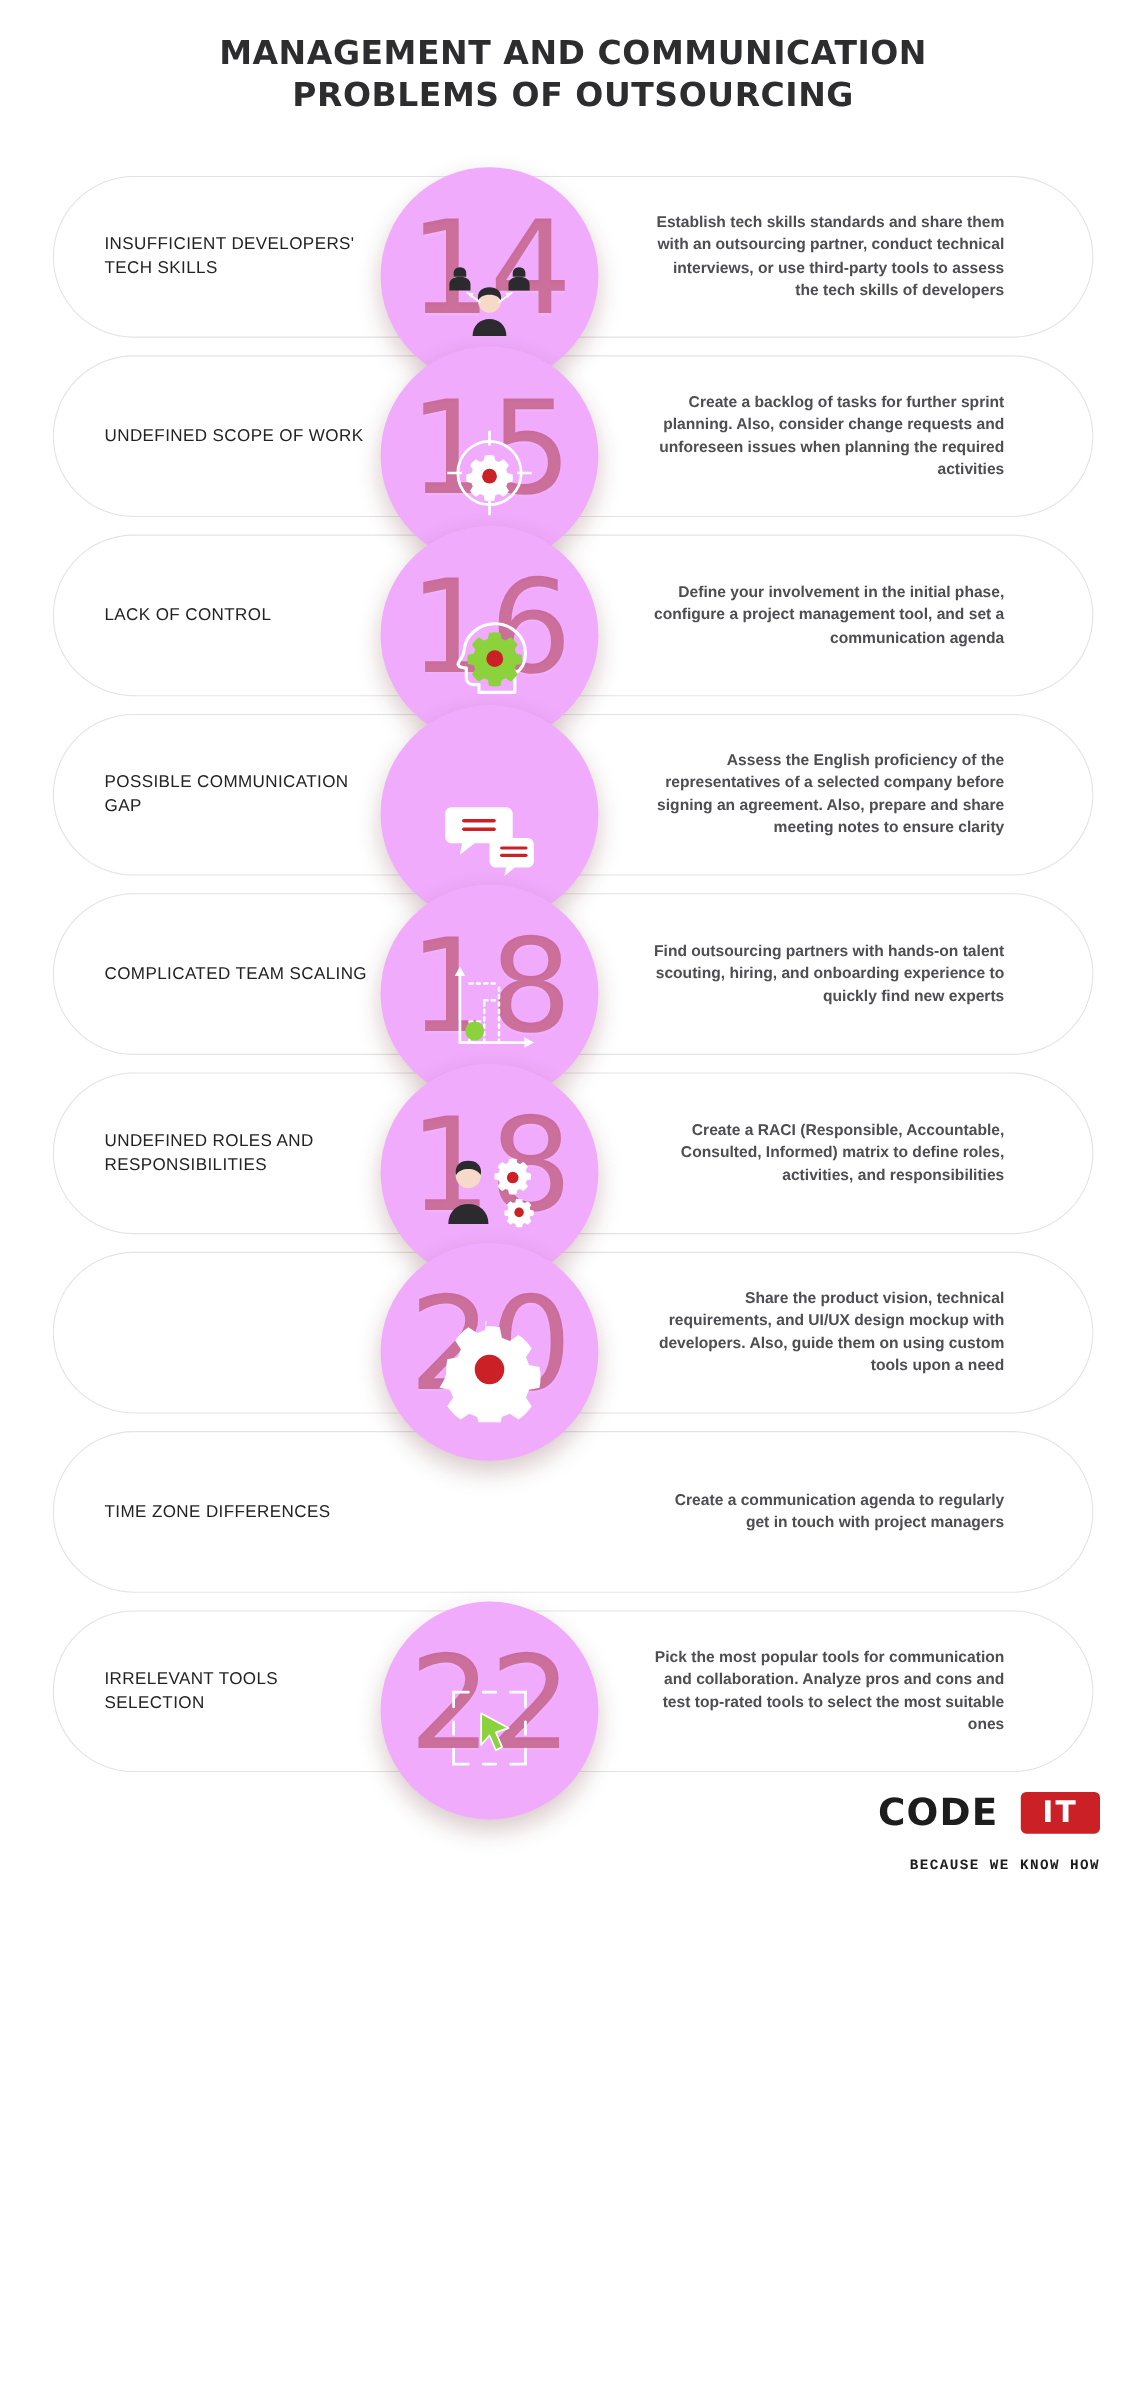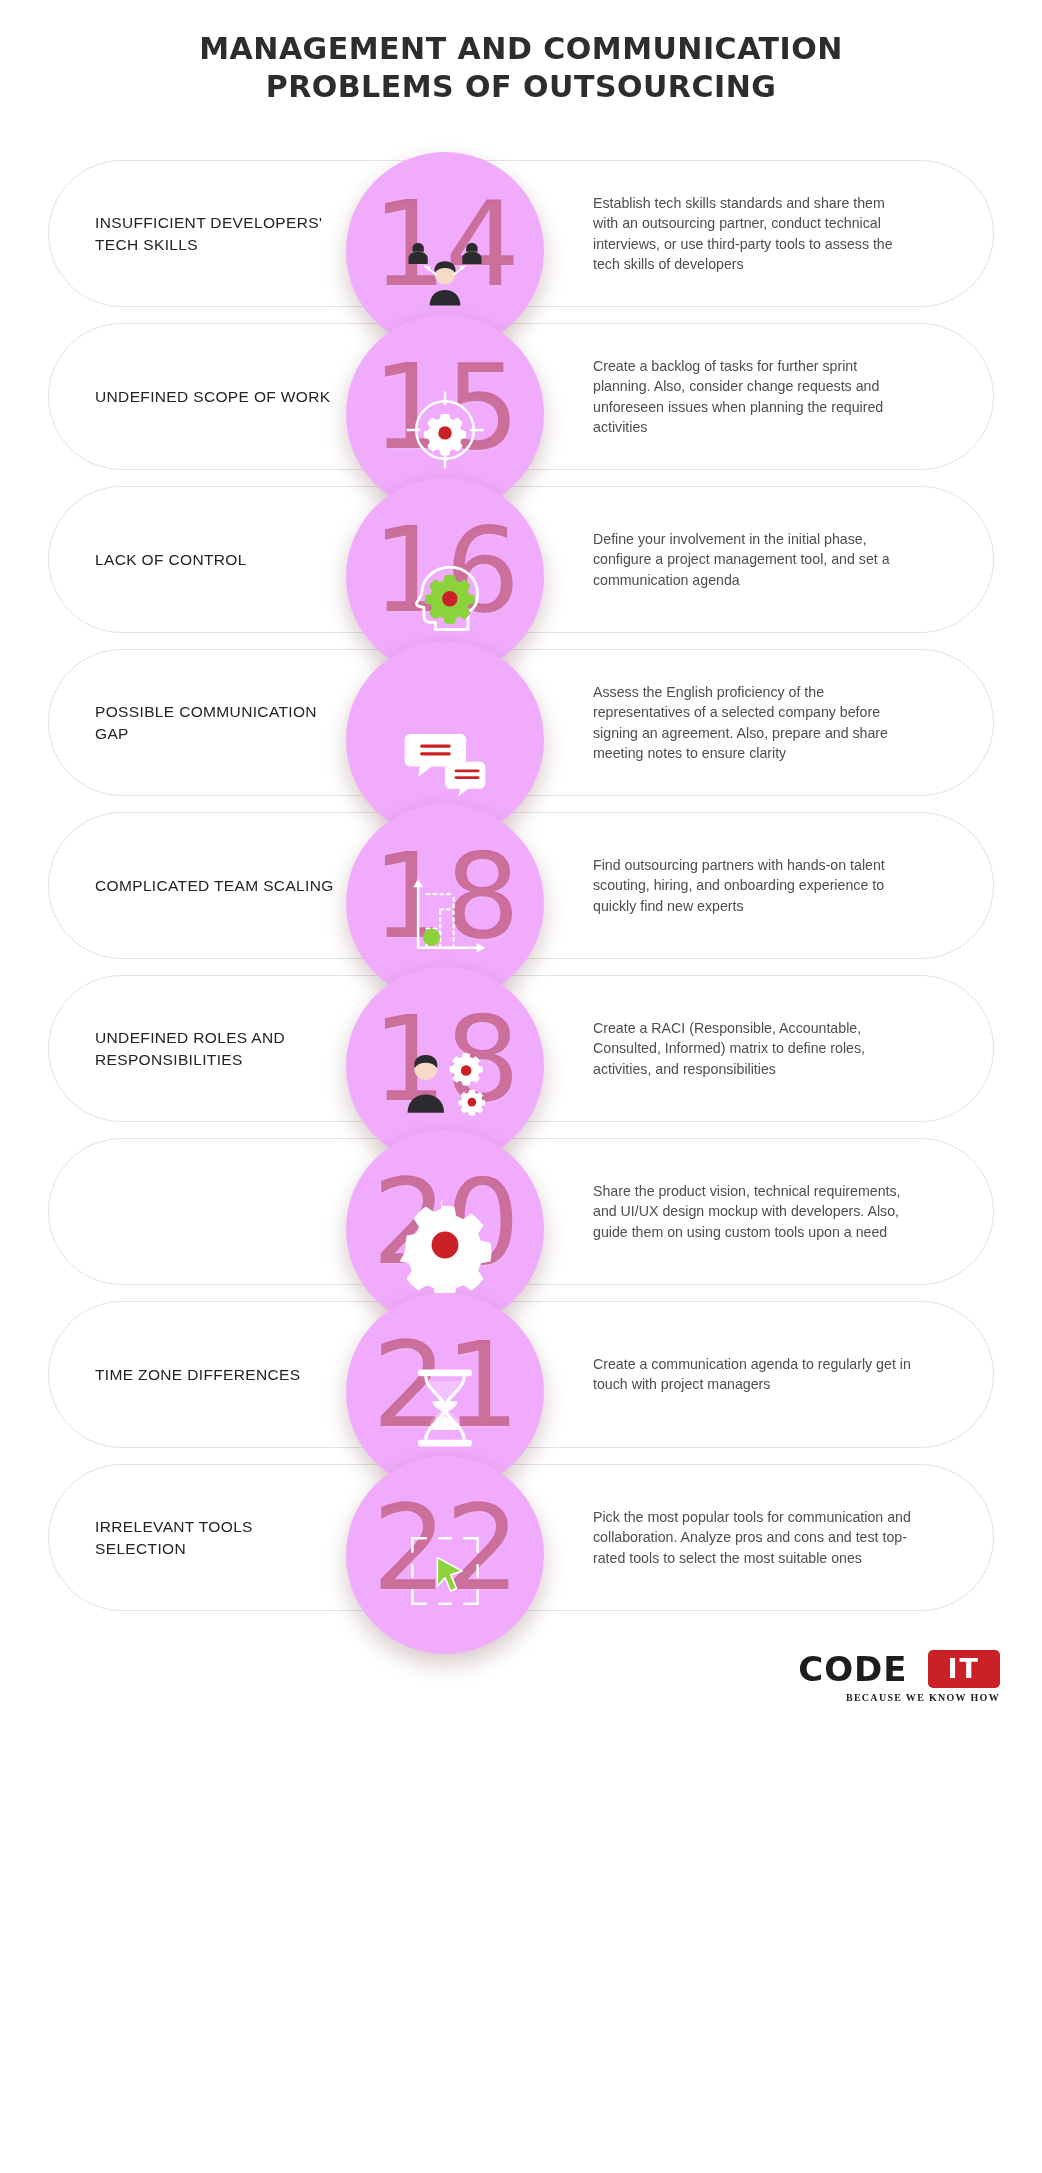--- a/index.html
+++ b/index.html
@@ -70,21 +70,22 @@
   }
   .card-desc {
     position: absolute;
     left: 544px;
     top: 50%;
     transform: translateY(-50%);
     width: 320px;
     font-size: 14.2px;
     line-height: 1.45;
     color: #4d4d52;
-    font-weight: 400;
+    font-weight: 700;
+    text-align: right;
   }
 
   
   .circle {
     position: absolute;
     left: 346px;
     top: 0px;
     width: 198px;
     height: 198px;
     border-radius: 50%;
@@ -137,24 +138,24 @@
     background: #cb2026;
     color: #ffffff;
     font-family: "DejaVu Sans", sans-serif;
     font-weight: 700;
     font-size: 27px;
     letter-spacing: 2px;
     padding: 3px 20px 4px 20px;
     border-radius: 5px;
   }
   .logo-tag {
-    margin-top: 3px;
-    font-family: Liberation Serif, serif;
-    font-weight: 700;
-    font-size: 10px;
+    margin-top: 20px;
+    font-family: Liberation Mono, monospace;
+    font-weight: 700;
+    font-size: 13px;
     letter-spacing: 1.3px;
     color: #1d1d1d;
   }
 </style>
 </head>
 <body>
 
 <div class="page">
 
   <div class="title-block">
@@ -328,37 +329,20 @@
       <circle cx="50" cy="50" r="14" fill="#cb2026"></circle>
     </svg>
           </div>
     </div>
       </div>
       <div class="card-wrap">
     <div class="card">
       <div class="card-title">TIME ZONE DIFFERENCES</div>
       <div class="card-desc">Create a communication agenda to regularly get in touch with project managers</div>
     </div>
-    <div class="circle">
-      <div class="num">21</div>
-      <div class="glyph">
-    <svg viewBox="0 0 100 100">
-      <g fill="#ffffff">
-        <rect x="22" y="10" width="56" height="7" rx="2.5"></rect>
-        <rect x="22" y="83" width="56" height="7" rx="2.5"></rect>
-      </g>
-      <g fill="none" stroke="#ffffff" stroke-width="3.4" stroke-linejoin="round">
-        <path d="M30 17c0 14 20 22 20 33s-20 19-20 33"></path>
-        <path d="M70 17c0 14-20 22-20 33s20 19 20 33"></path>
-      </g>
-      <path d="M34 22h32c0 10-16 17-16 24s16 12 16 24H34c0-12 16-17 16-24s-16-14-16-24z" fill="#ffffff" opacity="0.25"></path>
-      <path d="M37 73c0-8 13-12 13-16s-13-6-13-14h26c0 8-13 10-13 14s13 8 13 16z" fill="#ffffff"></path>
-    </svg>
-          </div>
-    </div>
       </div>
       <div class="card-wrap">
     <div class="card">
       <div class="card-title">IRRELEVANT TOOLS SELECTION</div>
       <div class="card-desc">Pick the most popular tools for communication and collaboration. Analyze pros and cons and test top-rated tools to select the most suitable ones</div>
     </div>
     <div class="circle">
       <div class="num">22</div>
       <div class="glyph">
     <svg viewBox="0 0 100 100">

